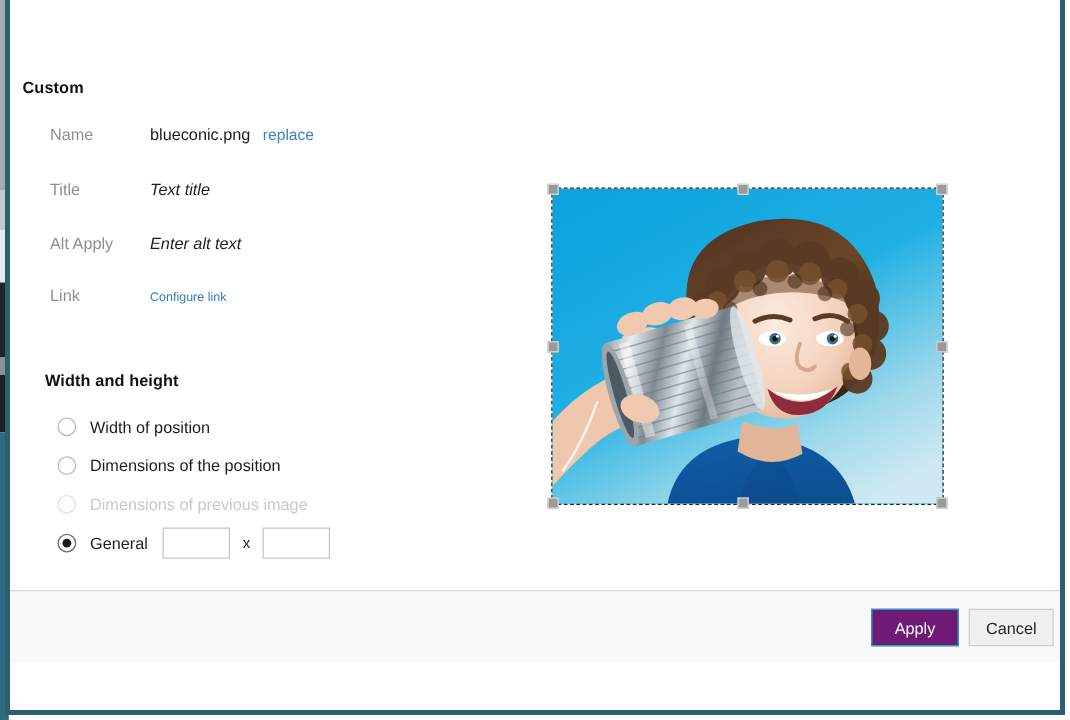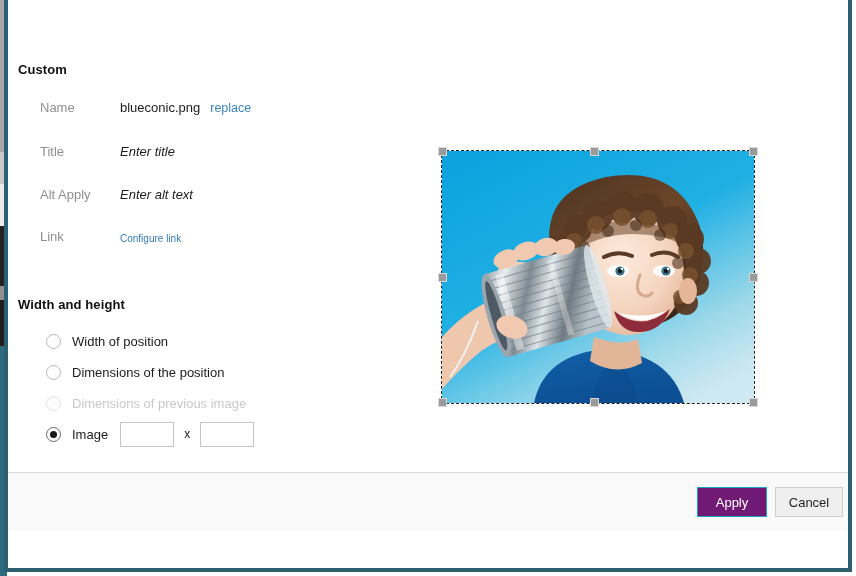--- a/index.html
+++ b/index.html
@@ -90,21 +90,21 @@
   }
 
   .section-title {
     position: absolute;
     font-size: 13px;
     font-weight: bold;
     color: #111111;
     letter-spacing: .1px;
   }
   #sec-general { left: 10px; top: 62px; }
-  #sec-wh      { left: 10px; top: 297px; }
+  #sec-wh      { left: 28px; top: 297px; }
 
   
   .form-row {
     position: absolute;
     left: 32px;
     height: 18px;
     display: flex;
     align-items: flex-end;
   }
   .row-name  { top: 97px; }
@@ -301,21 +301,21 @@
     <div class="section-title" id="sec-general">Custom</div>
 
     <div class="form-row row-name">
       <div class="fld-label">Name</div>
       <div class="fld-value">blueconic.png</div>
       <div class="link-sm">replace</div>
     </div>
 
     <div class="form-row row-title">
       <div class="fld-label">Title</div>
-      <div class="fld-placeholder">Enter title</div>
+      <div class="fld-placeholder">Text title</div>
     </div>
 
     <div class="form-row row-alt">
       <div class="fld-label">Alt Apply</div>
       <div class="fld-placeholder">Enter alt text</div>
     </div>
 
     <div class="form-row row-link">
       <div class="fld-label">Link</div>
       <div class="link">Configure link</div>
@@ -333,21 +333,21 @@
       <div class="radio-label">Dimensions of the position</div>
     </div>
 
     <div class="radio-row r3">
       <div class="radio disabled"></div>
       <div class="radio-label disabled">Dimensions of previous image</div>
     </div>
 
     <div class="radio-row r4">
       <div class="radio checked"></div>
-      <div class="radio-label">Image</div>
+      <div class="radio-label">General</div>
       <input class="dim-input" id="inp-w" type="text" value="" style="">
       <div class="dim-x">x</div>
       <input class="dim-input" id="inp-h" type="text" value="" style="">
     </div>
 
     <div class="image-wrap">
       <div class="image-frame">
         <svg class="photo" viewBox="0 0 312 252" preserveAspectRatio="none">
           <defs>
             <linearGradient id="bg" x1="0.15" y1="0" x2="0.8" y2="1">

